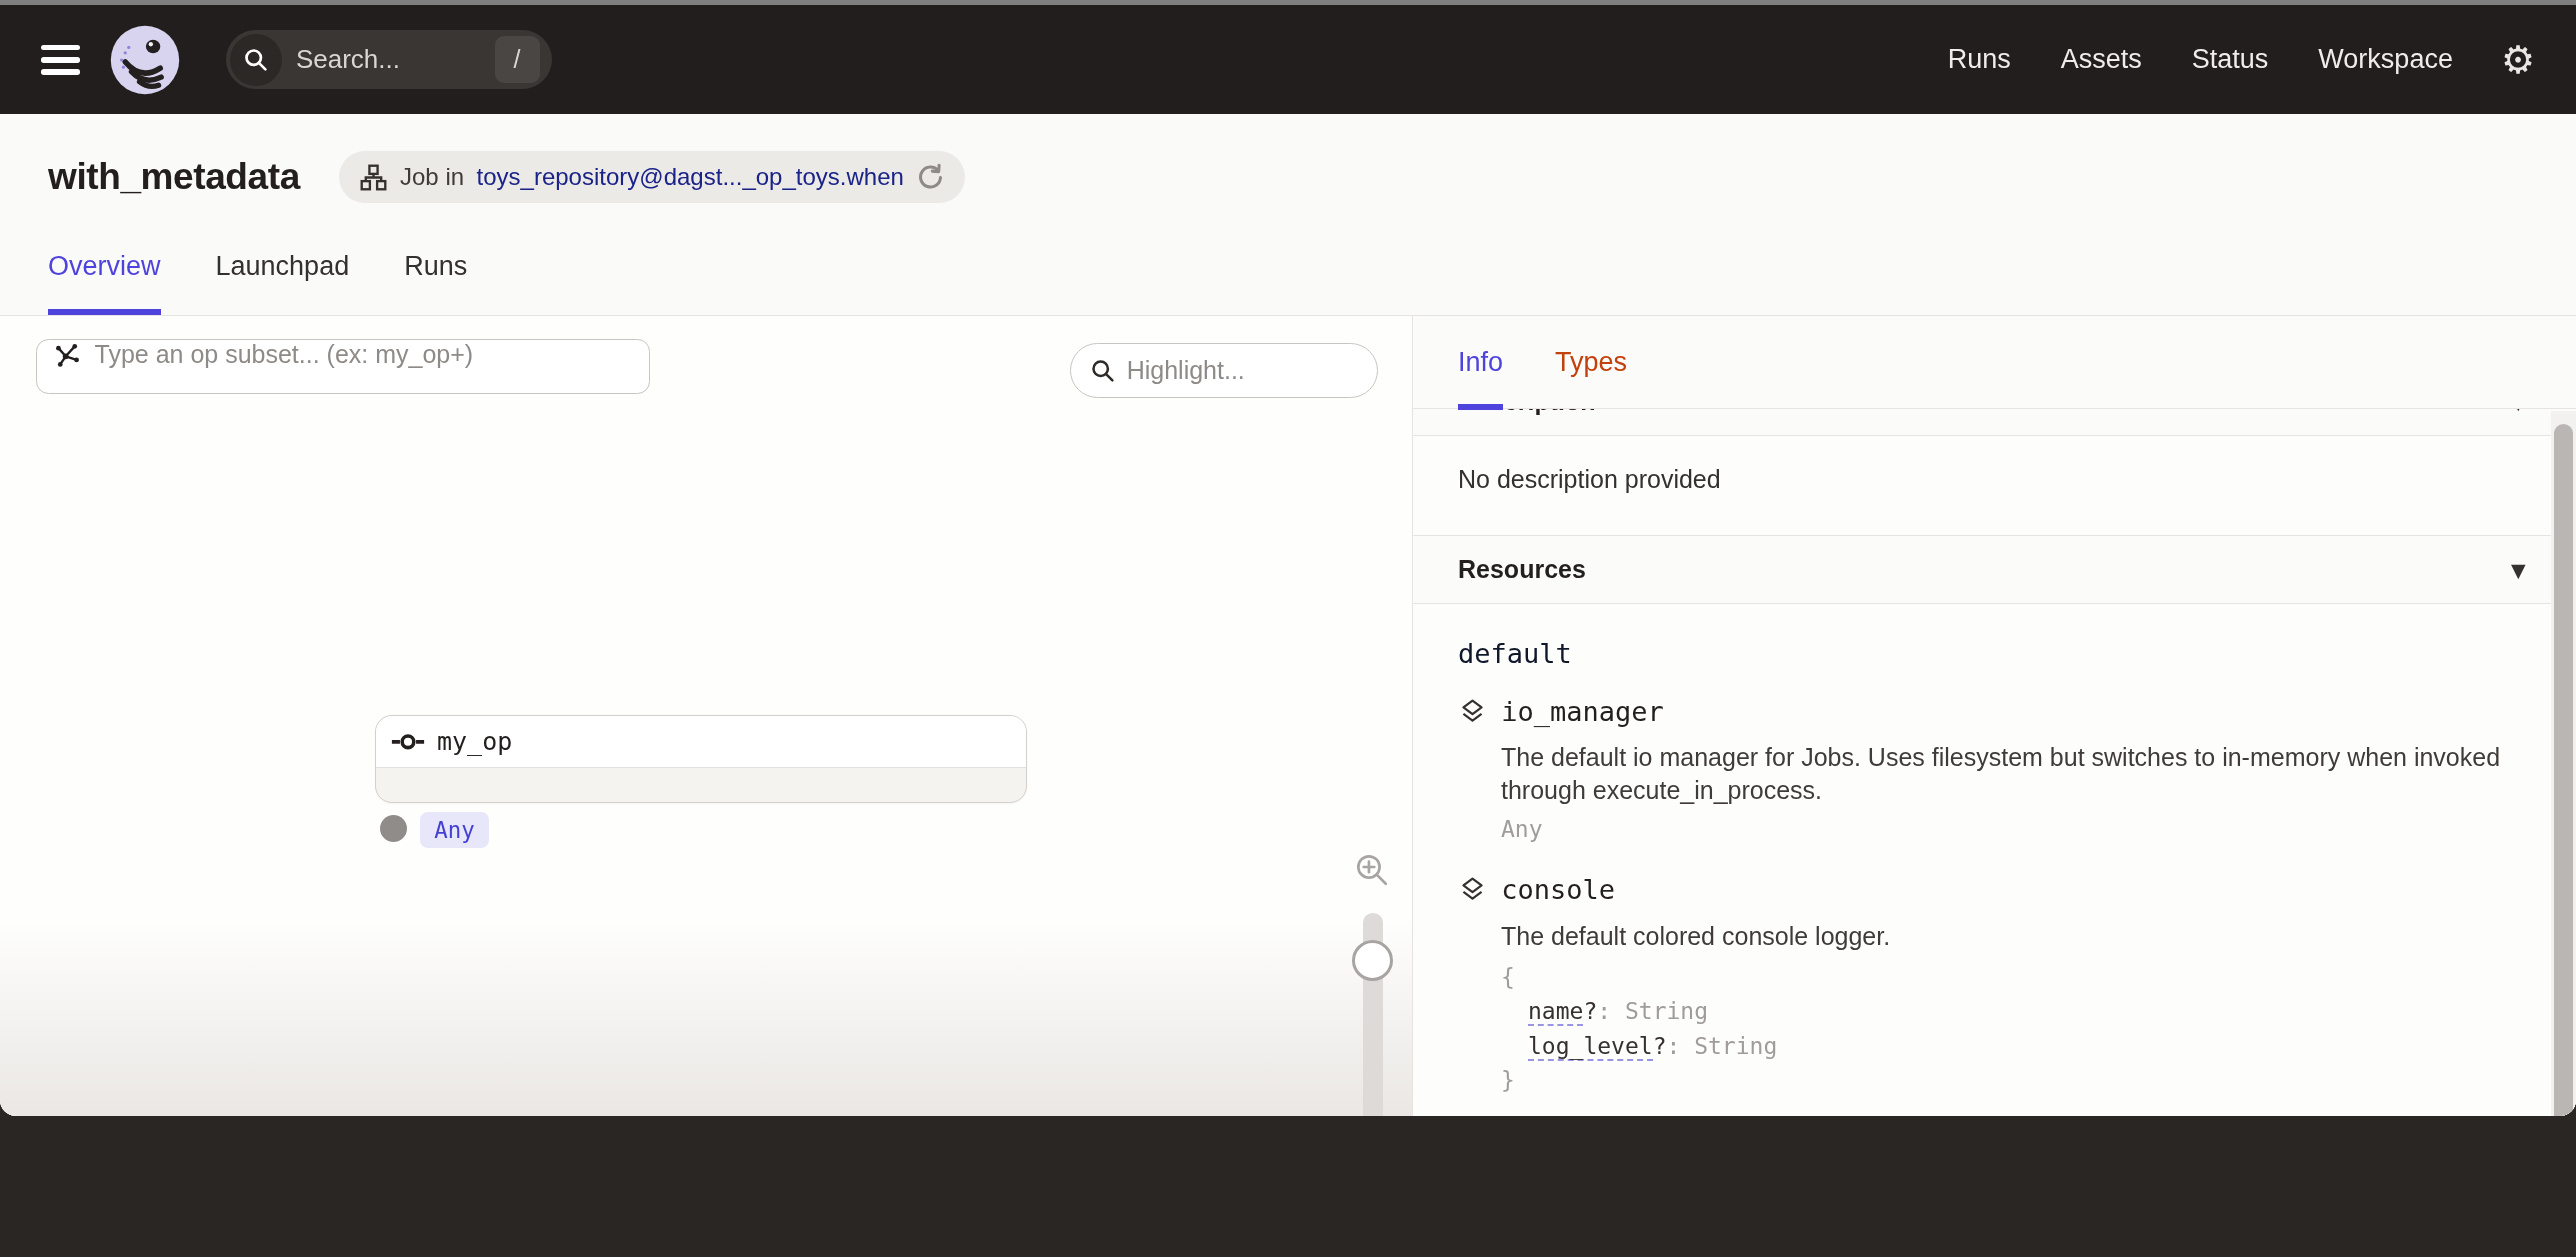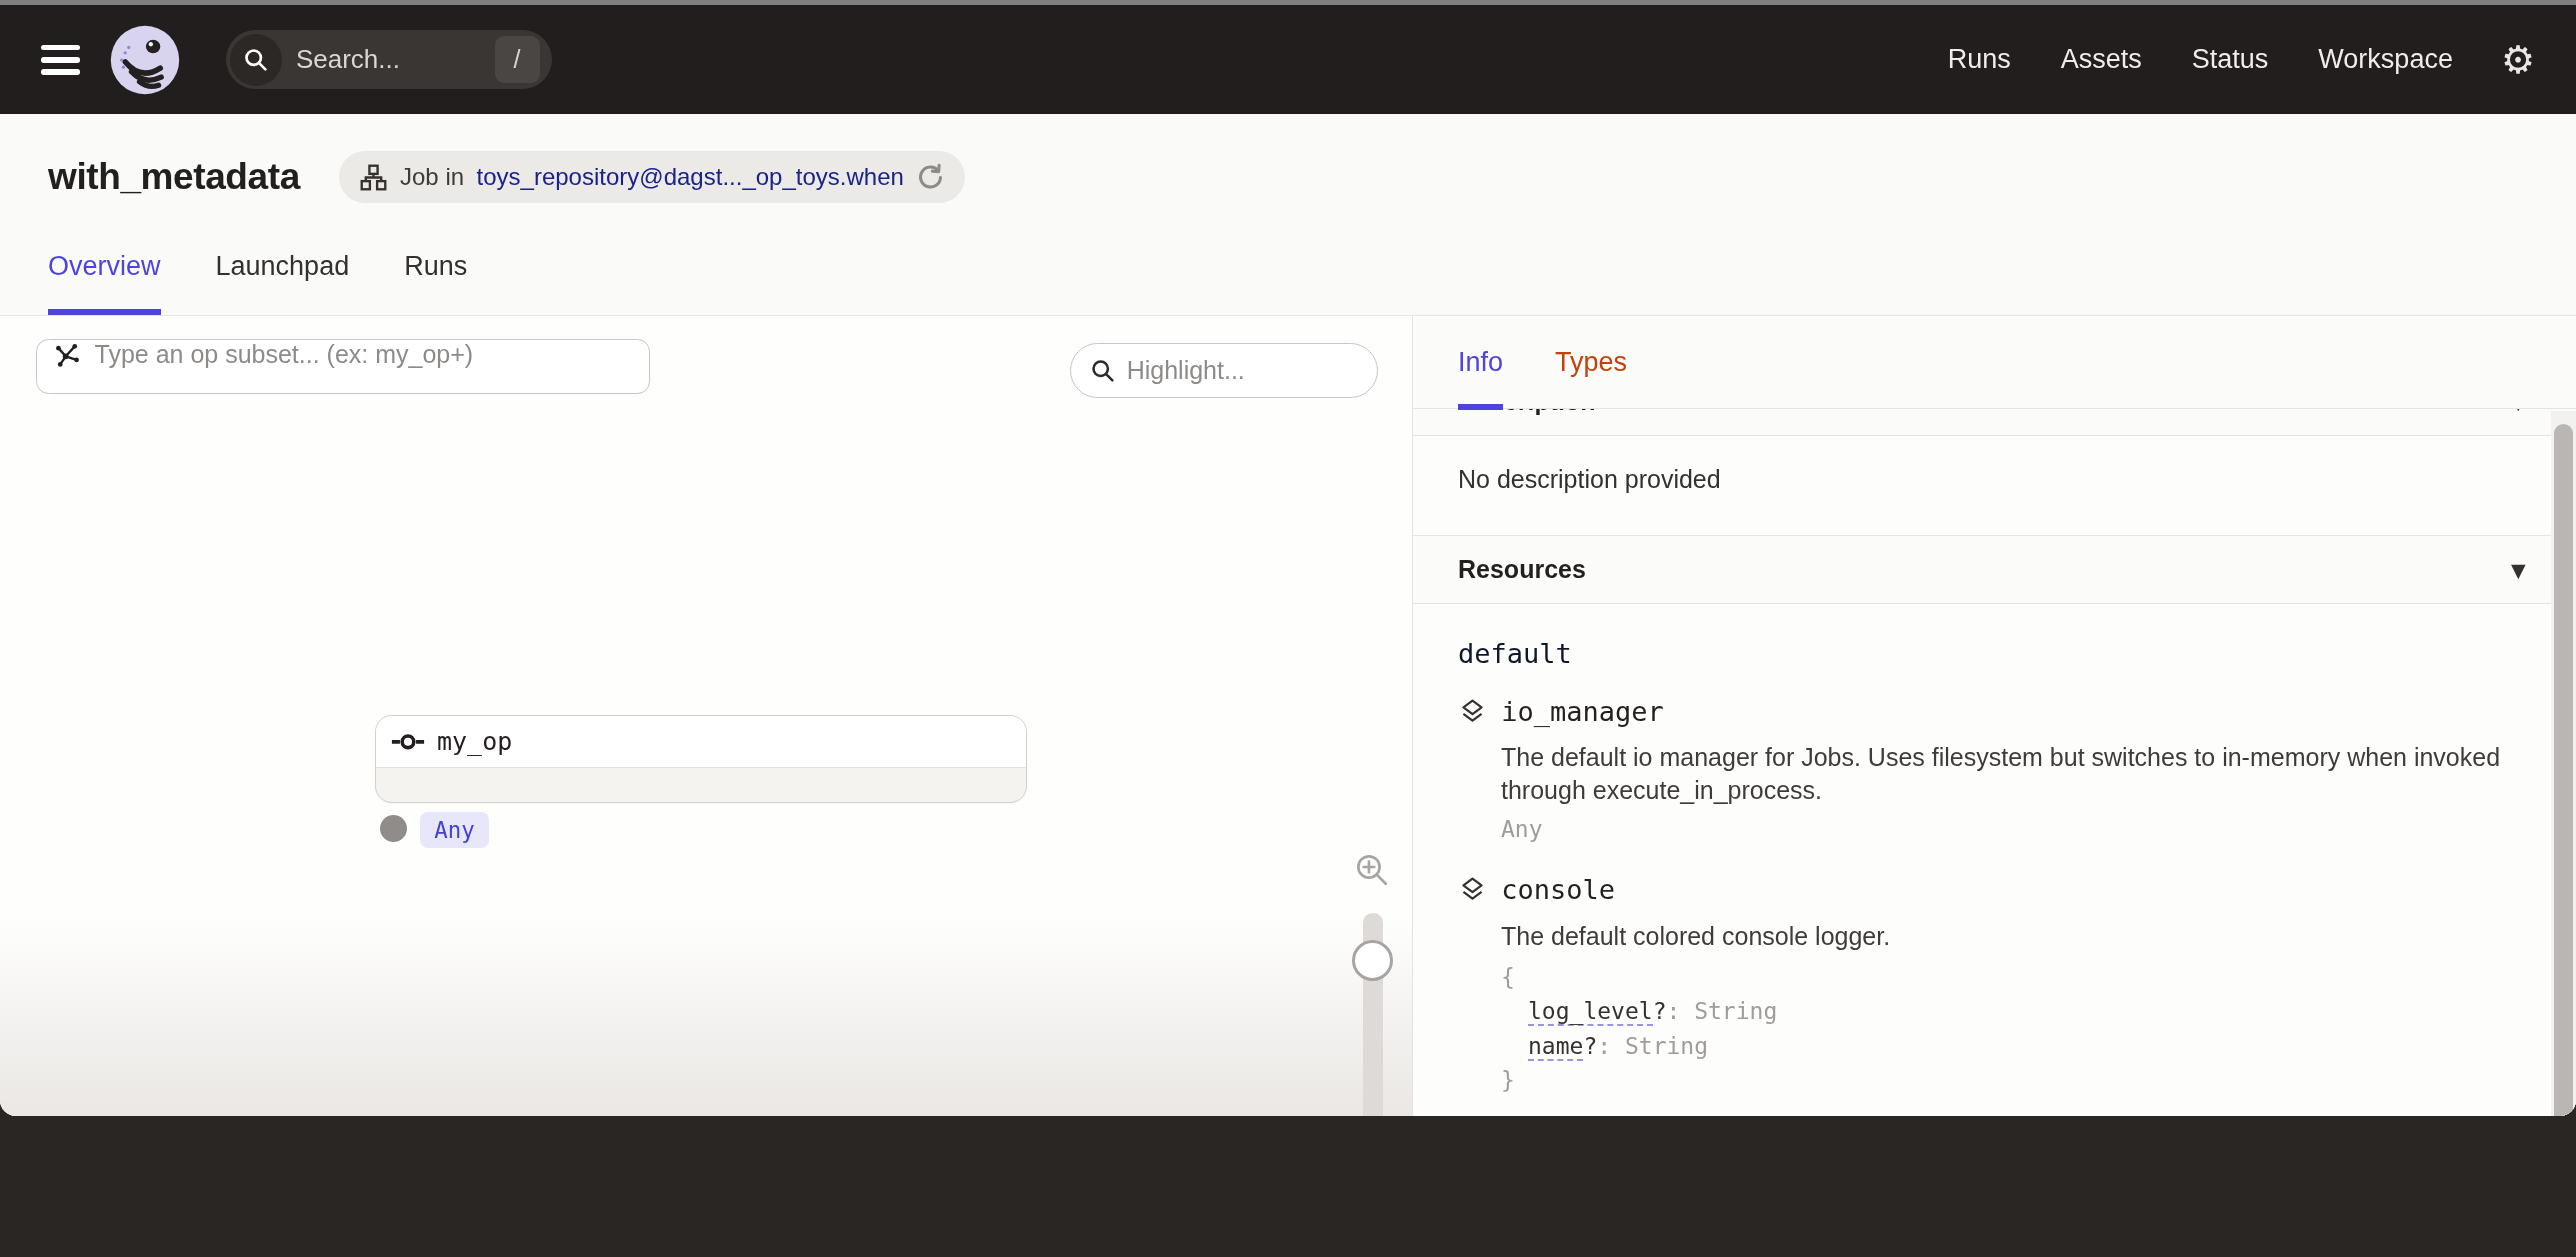--- a/index.html
+++ b/index.html
@@ -288,22 +288,22 @@
                 <div class="res-head">
                   <svg width="29" height="29" viewBox="0 0 32 32">
                     <path d="M16 4 L26 11.5 L16 19 L6 11.5 Z" stroke="#35312F" stroke-width="2.4" fill="none" stroke-linejoin="round"></path>
                     <path d="M6 18.5 L16 26 L26 18.5" stroke="#35312F" stroke-width="2.4" fill="none" stroke-linejoin="round"></path>
                   </svg>
                   <span class="res-name">console</span>
                 </div>
                 <div class="res-desc">The default colored console logger.</div>
                 <div class="cfg-block">
                   <div class="cfg-line">{</div>
+                  <div class="cfg-line cfg-indent"><span class="cfg-key">name</span><span class="cfg-opt">?</span><span class="cfg-rest">: String</span></div>
                   <div class="cfg-line cfg-indent"><span class="cfg-key">log_level</span><span class="cfg-opt">?</span><span class="cfg-rest">: String</span></div>
-                  <div class="cfg-line cfg-indent"><span class="cfg-key">name</span><span class="cfg-opt">?</span><span class="cfg-rest">: String</span></div>
                   <div class="cfg-line">}</div>
                 </div>
               </div>
             </div>
 
             <div class="section-head">
               <span class="sh-title">Metadata</span>
               <span class="caret">▼</span>
             </div>
             <div class="meta-body">

